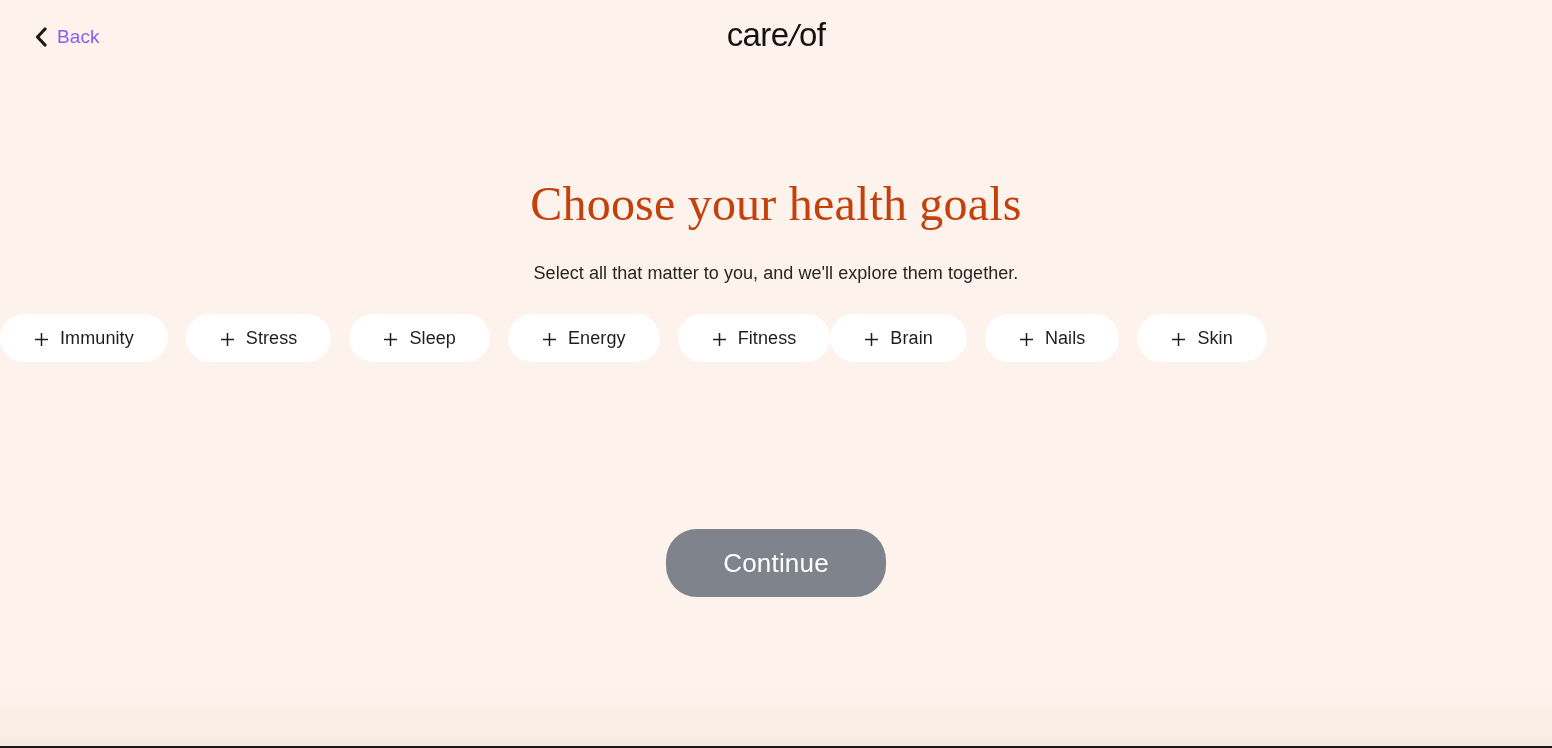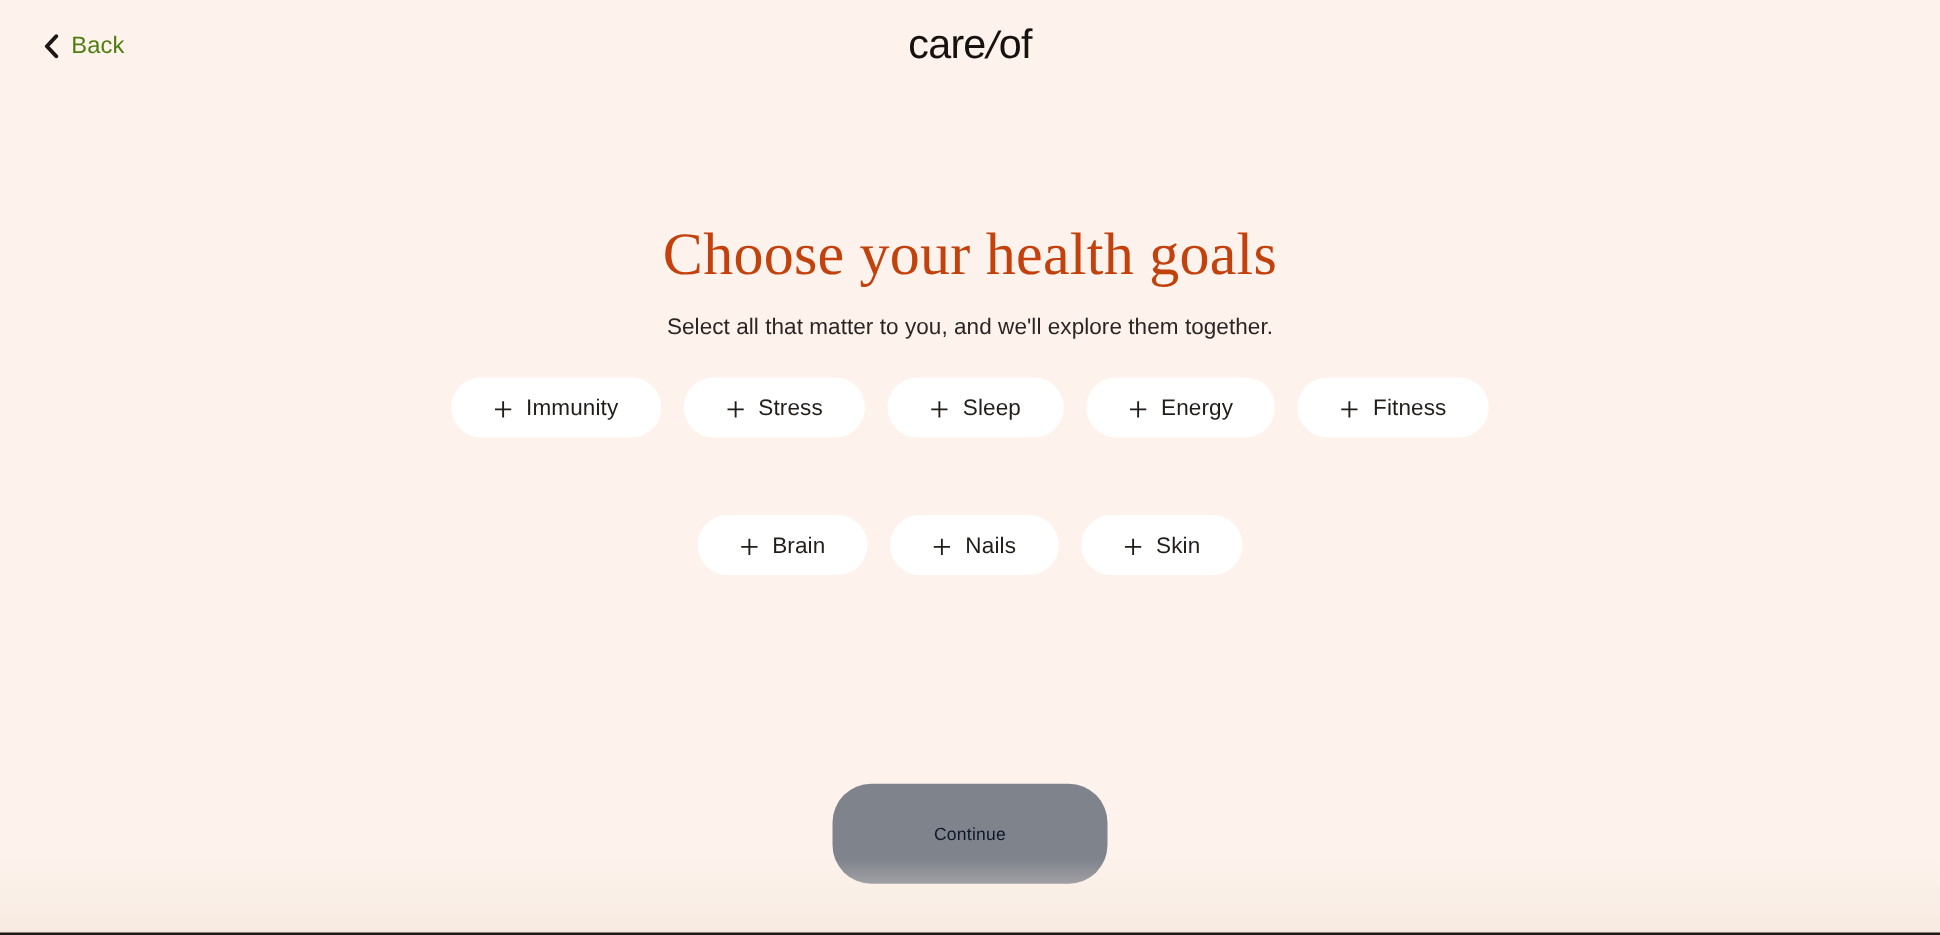--- a/index.html
+++ b/index.html
@@ -52,21 +52,21 @@
     padding:2px 4px;
   }
   .back-chevron {
     display:block;
     width:13px;
     height:20px;
   }
   .back-label {
     font-size:19px;
     letter-spacing:0.1px;
-    color:#4d7c0f;
+    color:#8b5cf6;
     font-weight:400;
   }
 
   .logo {
     position:absolute;
     left:50%;
     top:18px;
     transform:translateX(-50%);
     font-size:33px;
     letter-spacing:-0.6px;
@@ -98,36 +98,34 @@
     font-family:"Liberation Serif", serif;
     font-size:48px;
     line-height:1.08;
     font-weight:400;
     color:#c2410c;
     letter-spacing:0.2px;
     text-align:center;
   }
 
   .page-subtitle {
-    margin-top:20px;
+    margin-top:32px;
     font-size:18px;
     line-height:1.3;
     color:#2a2522;
     text-align:center;
     letter-spacing:0.05px;
   }
 
   
   .goal-rows {
     margin-top:29px;
     width:100%;
     display:flex;
-    flex-direction:column;
-    align-items:center;
-    gap:45px;
+    align-items:center;
   }
   .goal-row {
     display:flex;
     justify-content:center;
     gap:18px;
     margin-bottom:17px;
   }
   .goal-pill {
     height:48px;
     border-radius:24px;
@@ -156,27 +154,27 @@
 
   
   .continue-wrap {
     margin-top:150px;
     display:flex;
     justify-content:center;
     width:100%;
   }
   .continue-btn {
     width:220px;
-    height:80px;
+    height:68px;
     border-radius:31px;
     background:#7f838c;
-    color:#0f172a;
+    color:#ffffff;
     border:none;
     font-family:"Liberation Sans", sans-serif;
-    font-size:14px;
+    font-size:26px;
     letter-spacing:0.2px;
     cursor:pointer;
   }
 </style>
 </head>
 <body>
 
 <div class="header">
   <button class="back-btn">
     <span class="back-chevron">

